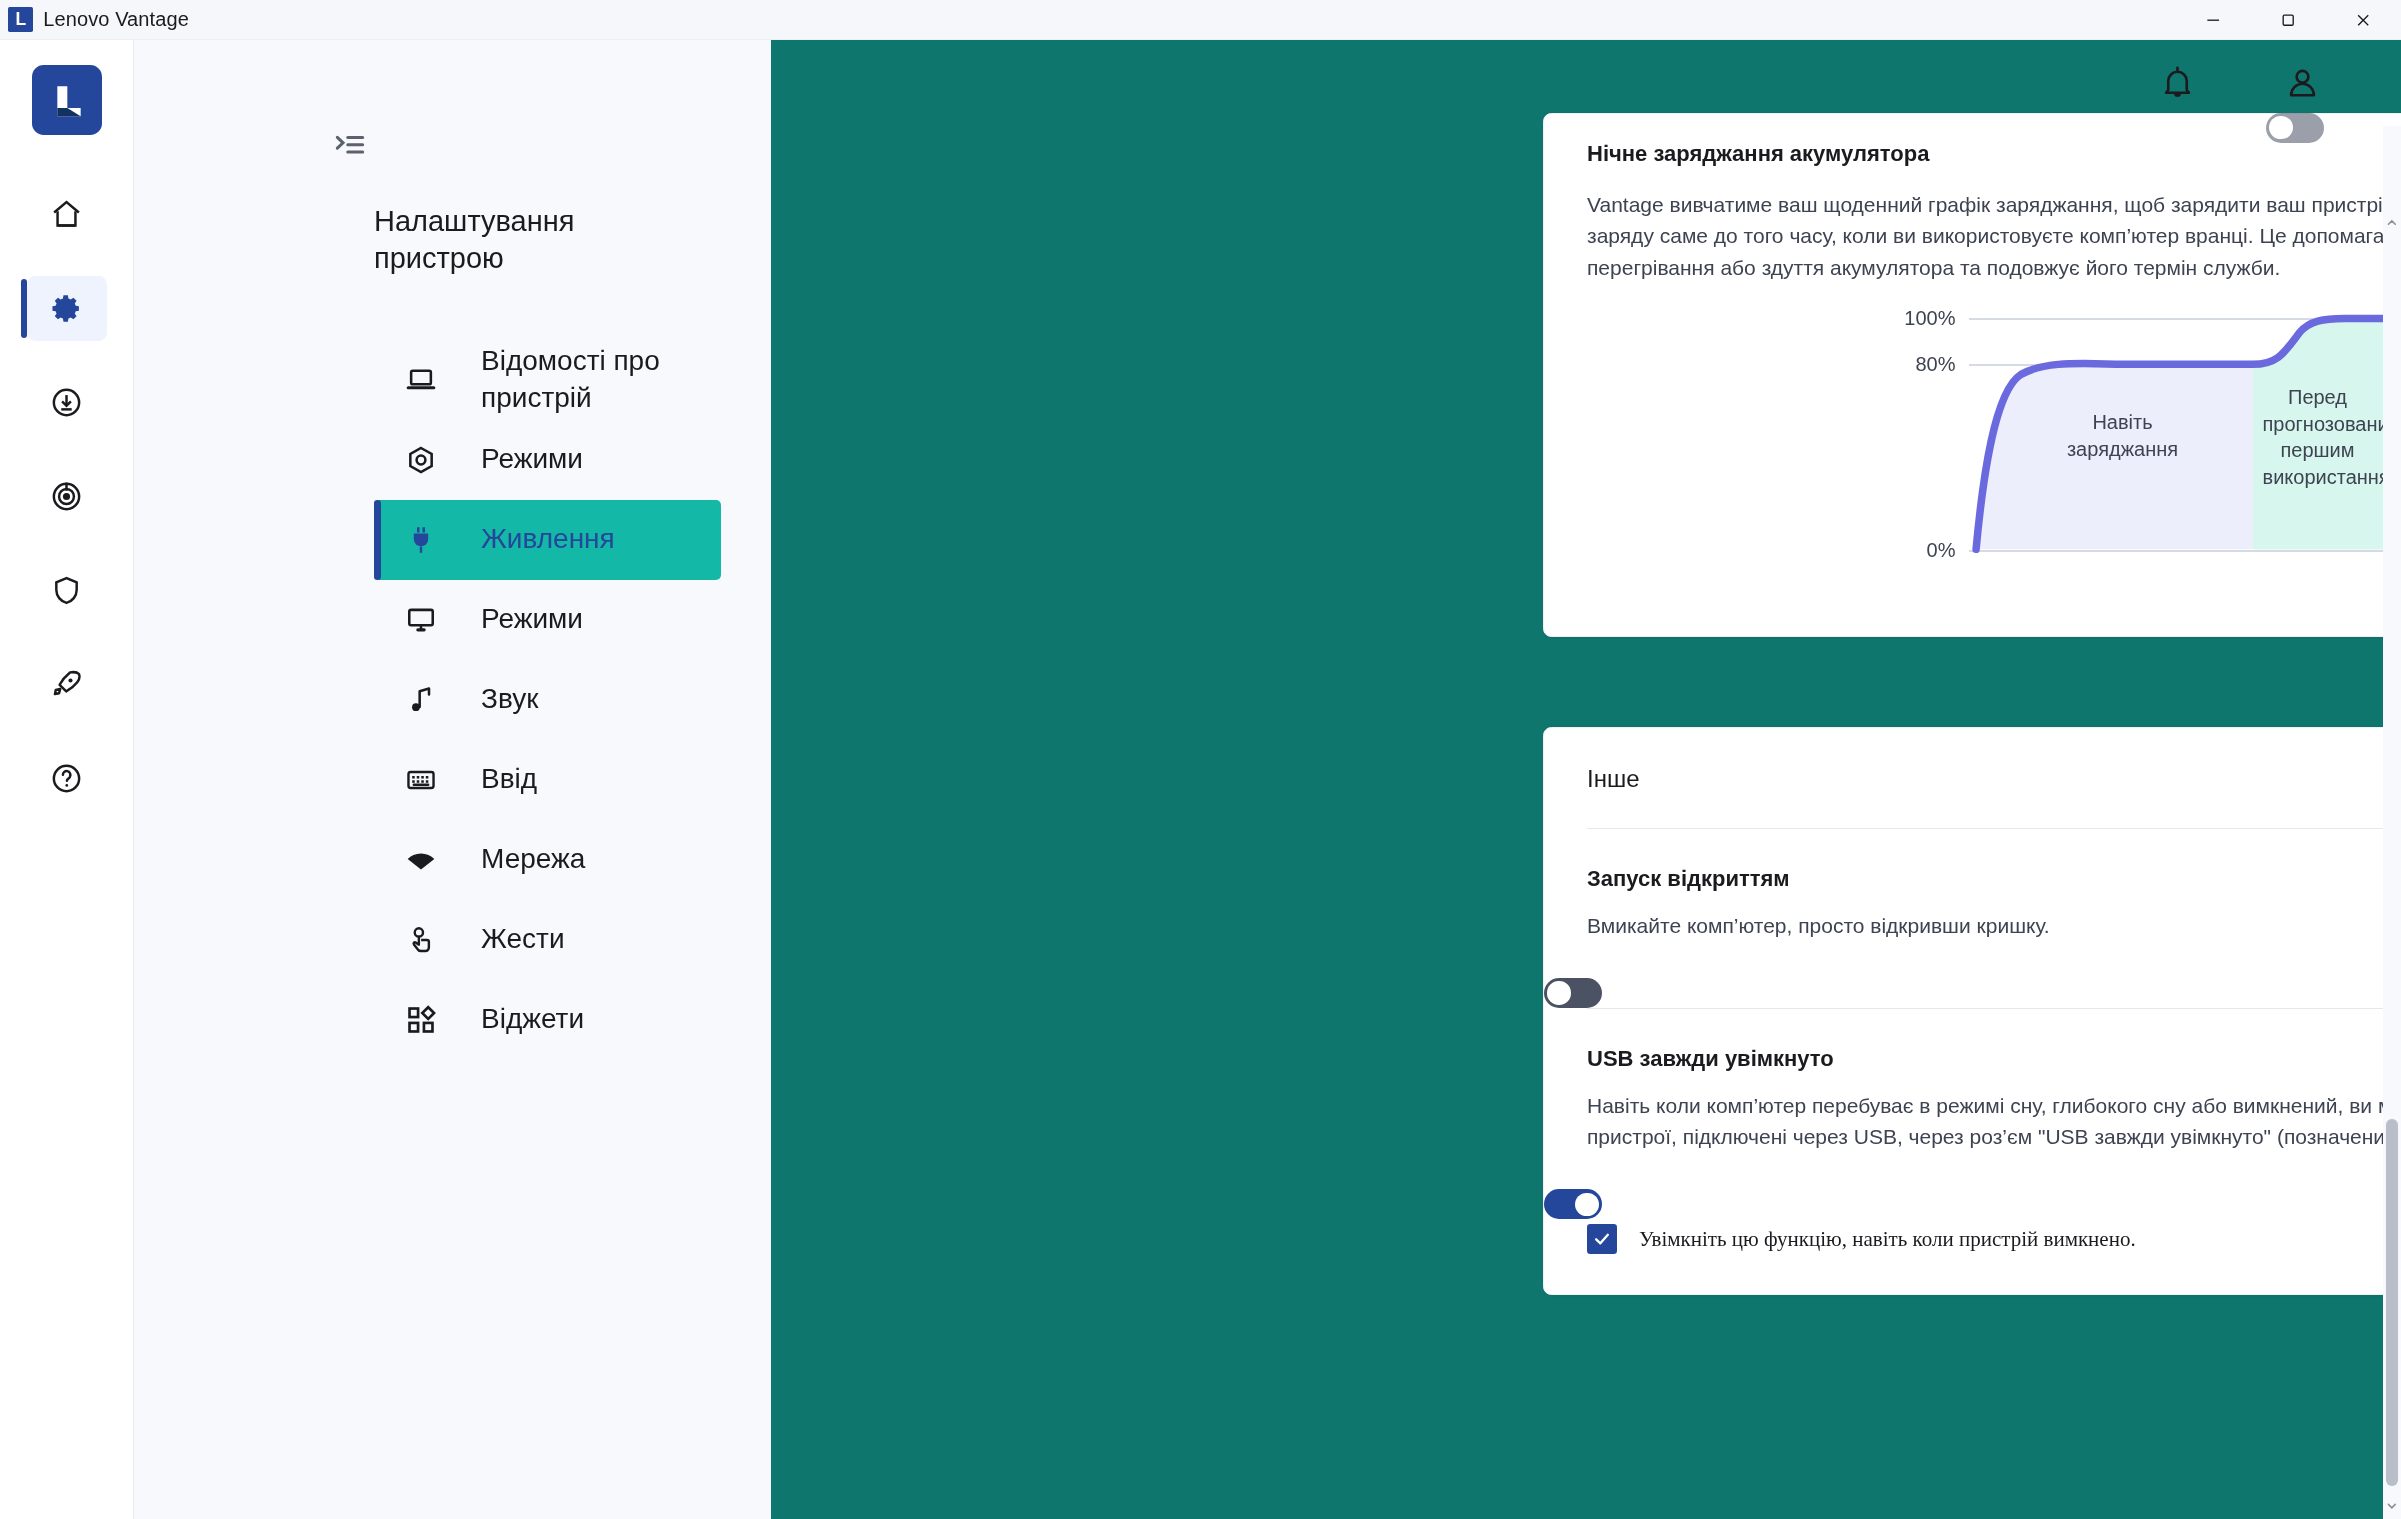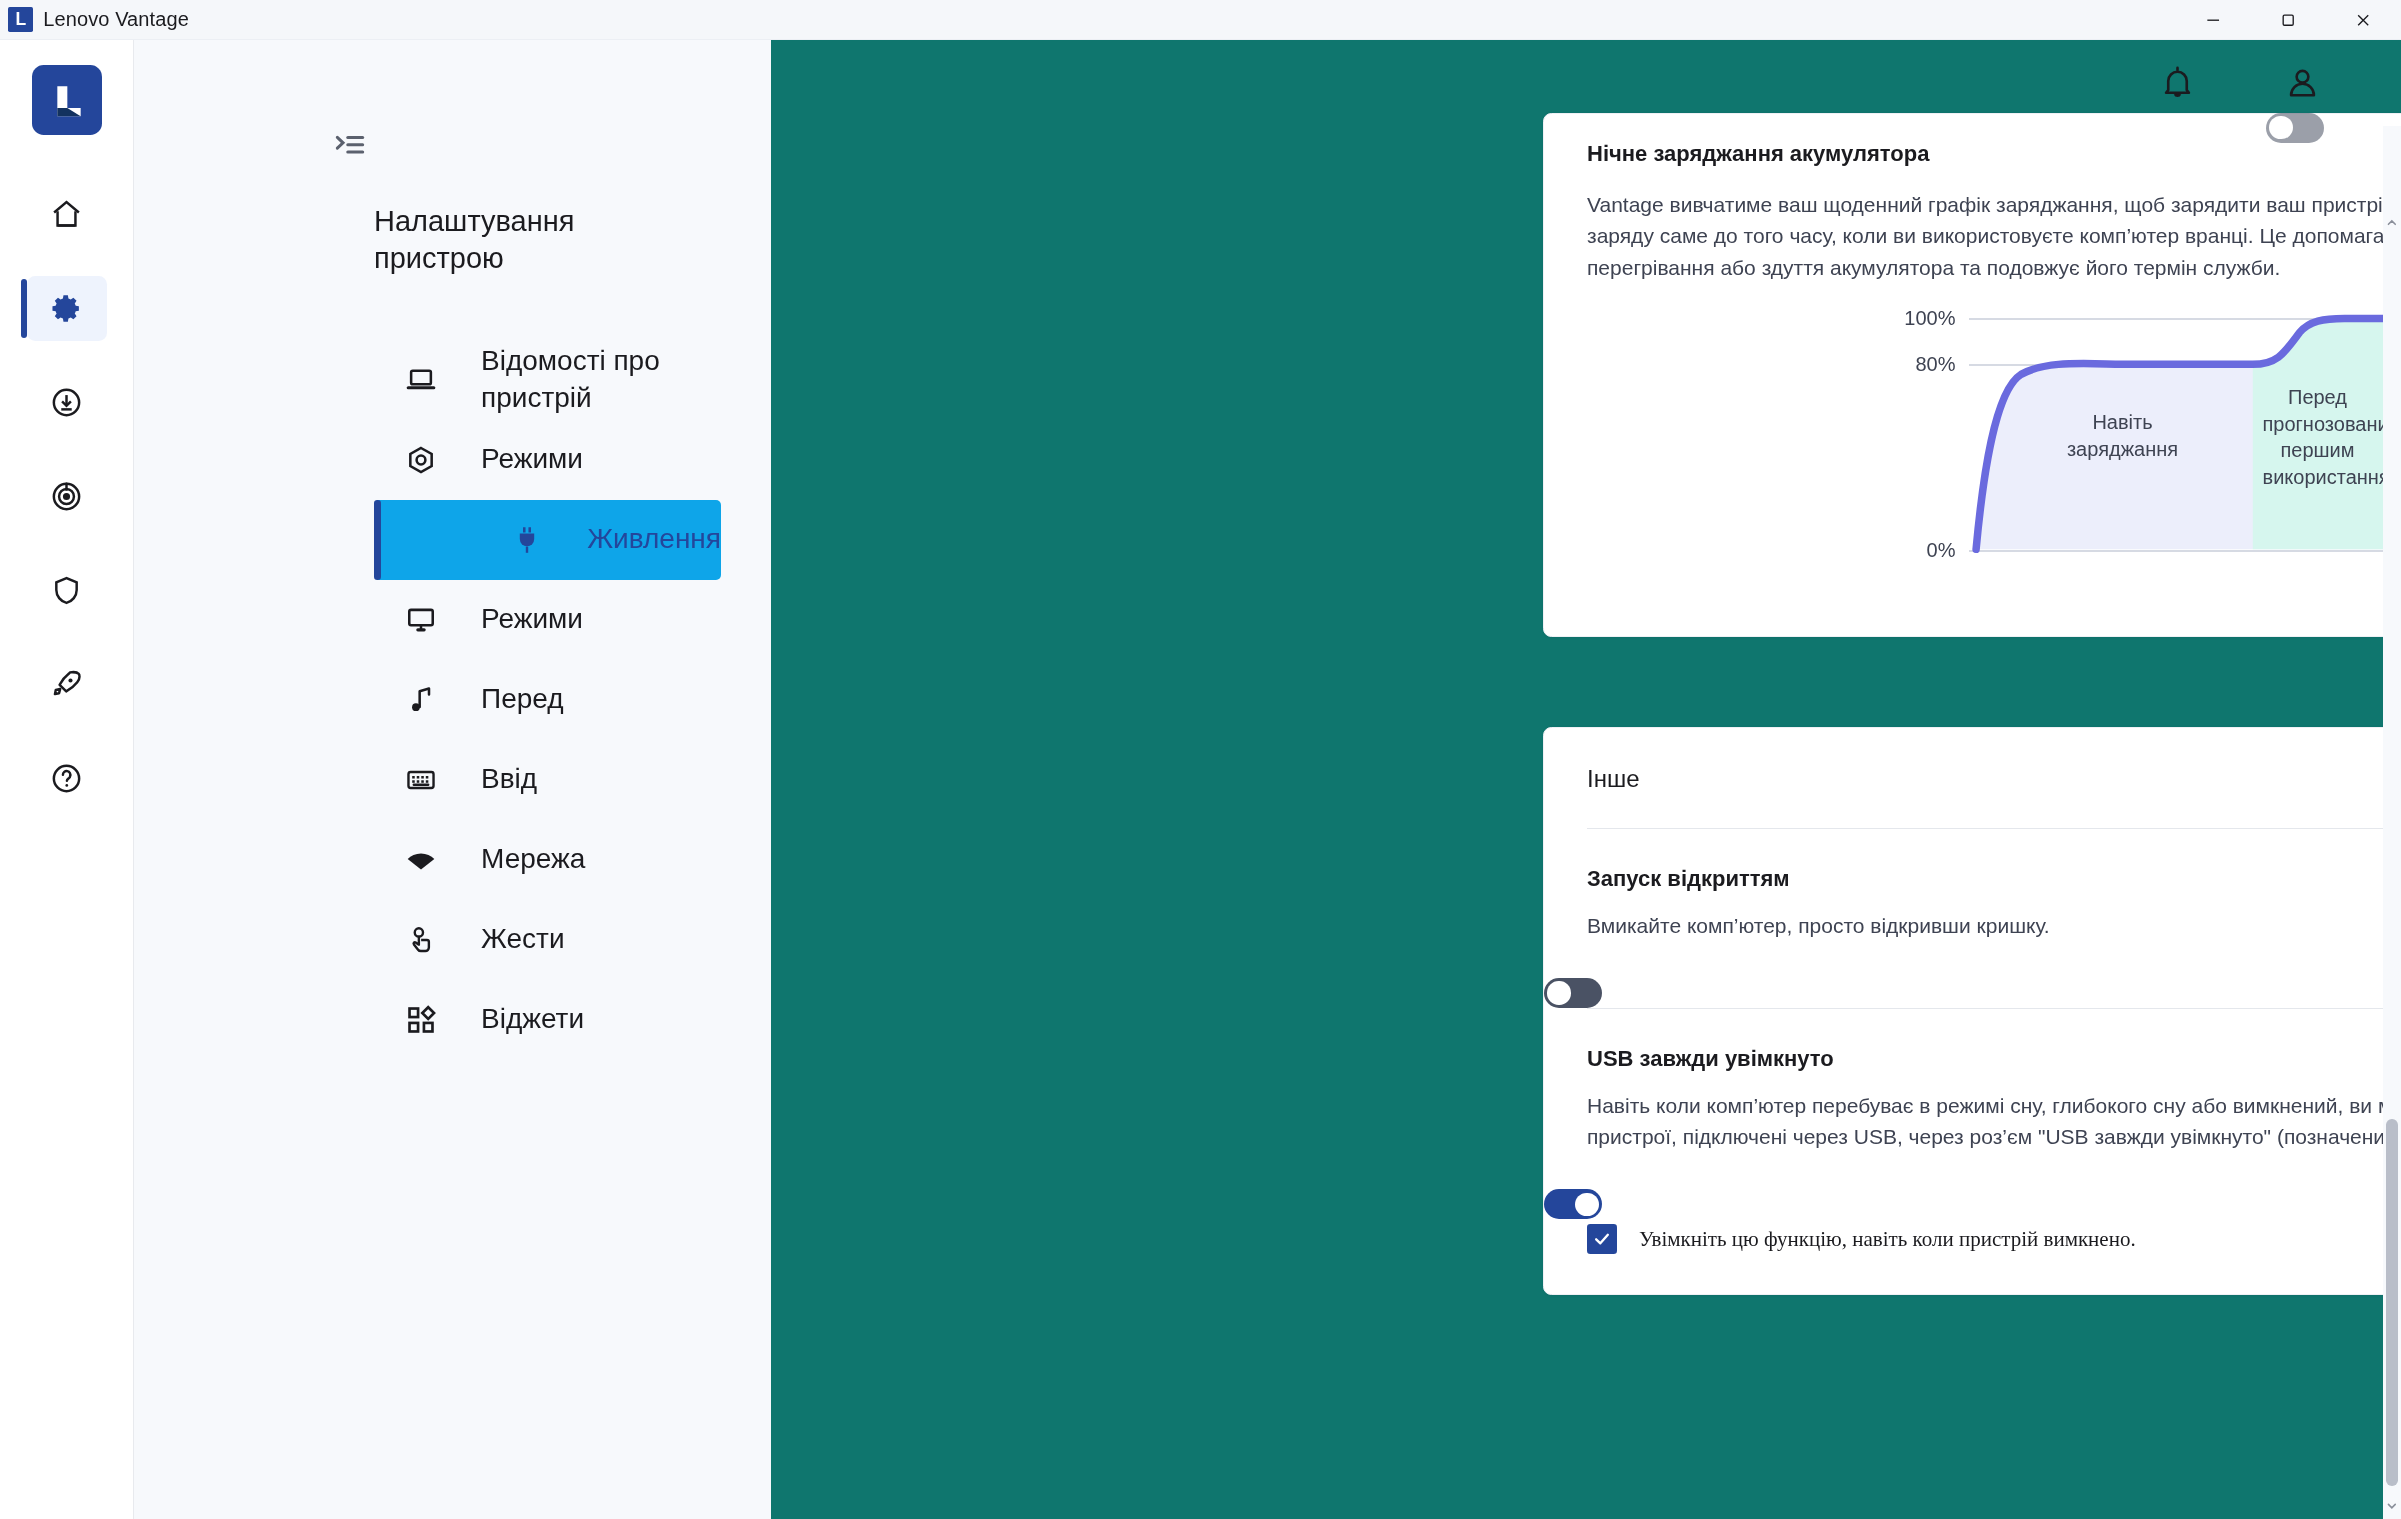--- a/index.html
+++ b/index.html
@@ -67,21 +67,21 @@
   .nav-heading {
     margin: 163px 0 0 240px; width: 334px;
     font-size: 29px; line-height: 1.27; color: #1b1b1f; font-weight: 400;
   }
   .nav-list { margin-top: 63px; }
   .nav-item {
     height: 80px; margin-left: 240px; margin-right: 50px;
     display: flex; align-items: center; position: relative; border-radius: 5px;
     padding-left: 28px;
   }
-  .nav-item.active { background: #0ea5e9; justify-content: flex-end; }
+  .nav-item.active { background: #14b8a6; }
   .nav-item.active::before {
     content: ""; position: absolute; left: 0; top: 0; bottom: 0;
     width: 6.7px; border-radius: 3.3px; background: #24469b;
   }
   .nav-ico { width: 37px; display: flex; align-items: center; justify-content: center; flex: 0 0 37px; }
   .nav-label {
     margin-left: 42px; font-size: 28px; color: #1b1b1f; line-height: 1.3; max-width: 217px;
   }
   .nav-item.active .nav-label { color: #24469b; }
 
@@ -332,21 +332,21 @@
         <span class="nav-label">Режими</span>
       </div>
 
       <div class="nav-item">
         <span class="nav-ico">
           <svg width="32" height="32" viewBox="0 0 24 24" fill="none" stroke="#1b1b1f" stroke-width="1.9">
             <path d="M11 17.2V5.4l7-2v4.4" stroke-linecap="round" stroke-linejoin="round"></path>
             <circle cx="8.2" cy="17.4" r="2.9" fill="#1b1b1f" stroke="none"></circle>
           </svg>
         </span>
-        <span class="nav-label">Перед</span>
+        <span class="nav-label">Звук</span>
       </div>
 
       <div class="nav-item">
         <span class="nav-ico">
           <svg width="32" height="32" viewBox="0 0 24 24" fill="none" stroke="#1b1b1f" stroke-width="1.8">
             <rect x="2.6" y="6" width="18.8" height="12" rx="1.6"></rect>
             <g fill="#1b1b1f" stroke="none">
               <rect x="5.4" y="9" width="1.9" height="1.9"></rect>
                 <rect x="8.8" y="9" width="1.9" height="1.9"></rect>
               <rect x="12.2" y="9" width="1.9" height="1.9"></rect>

